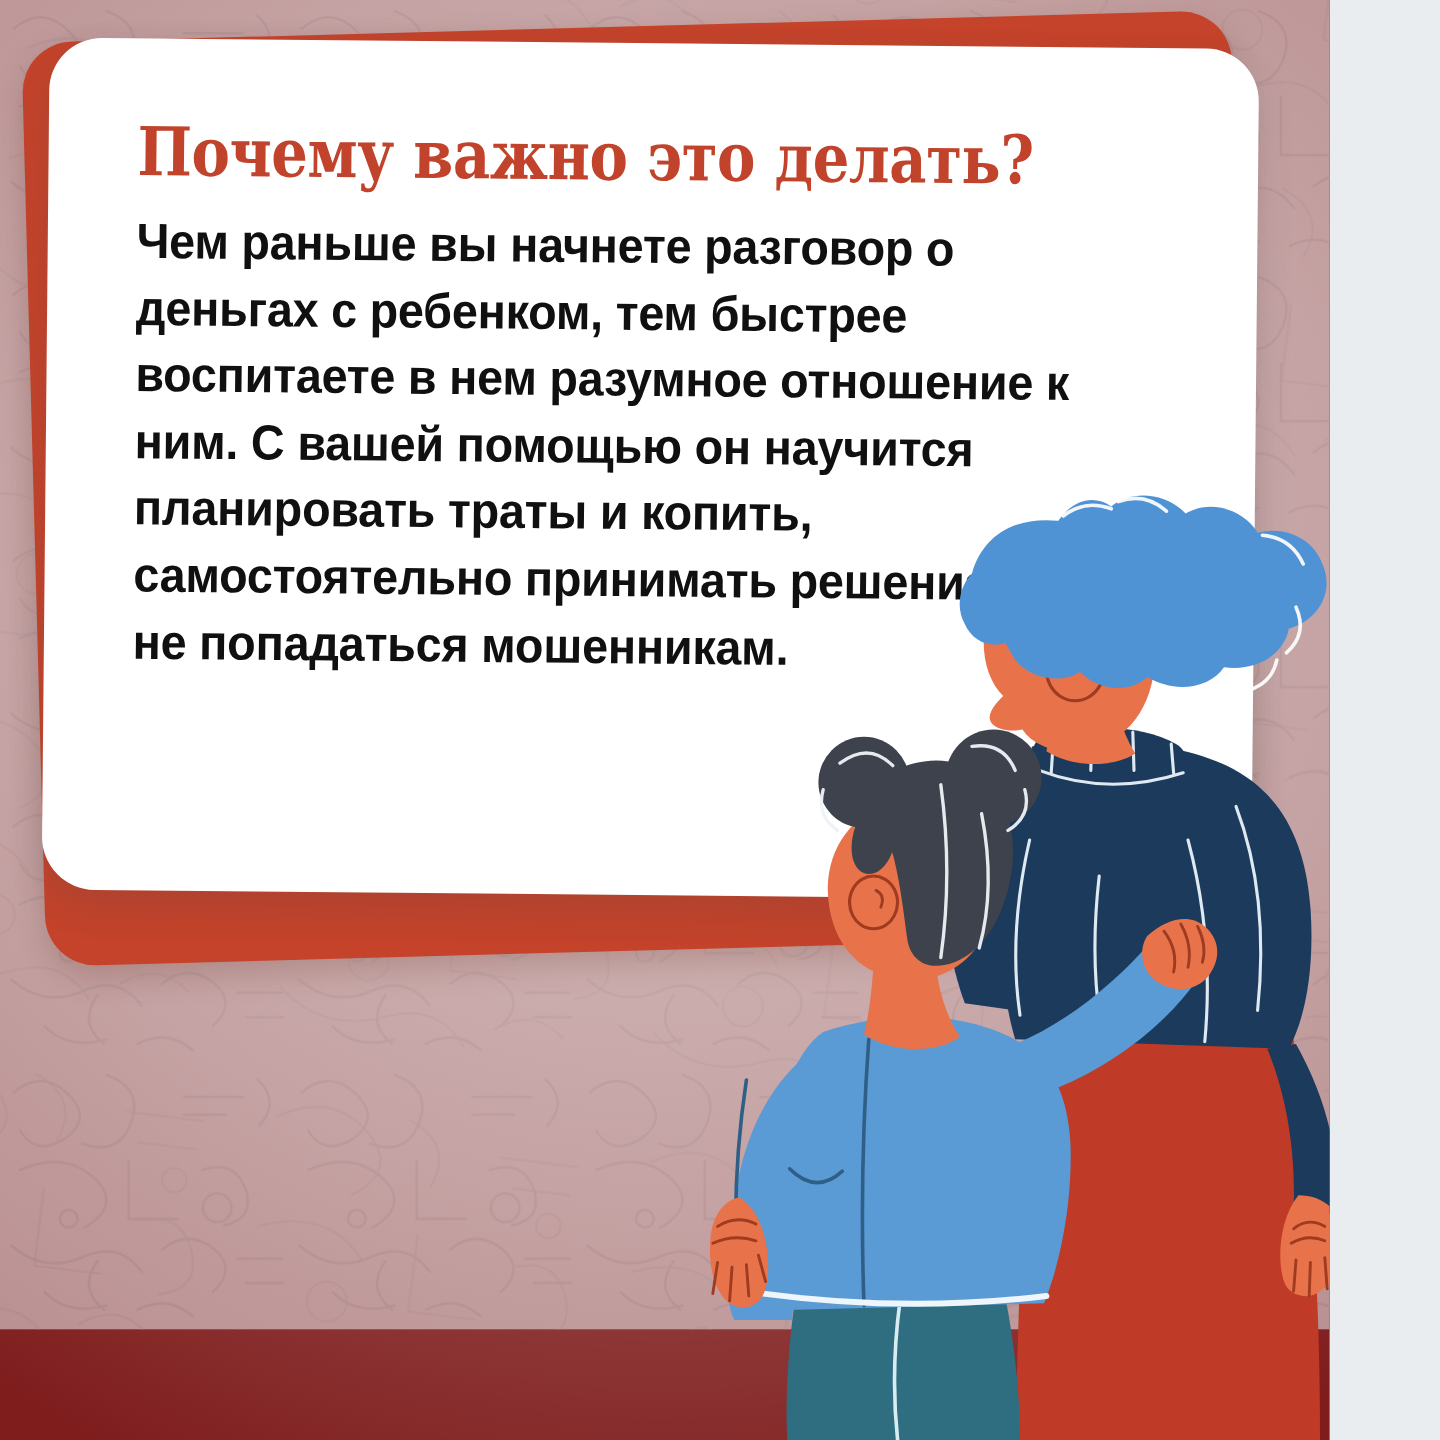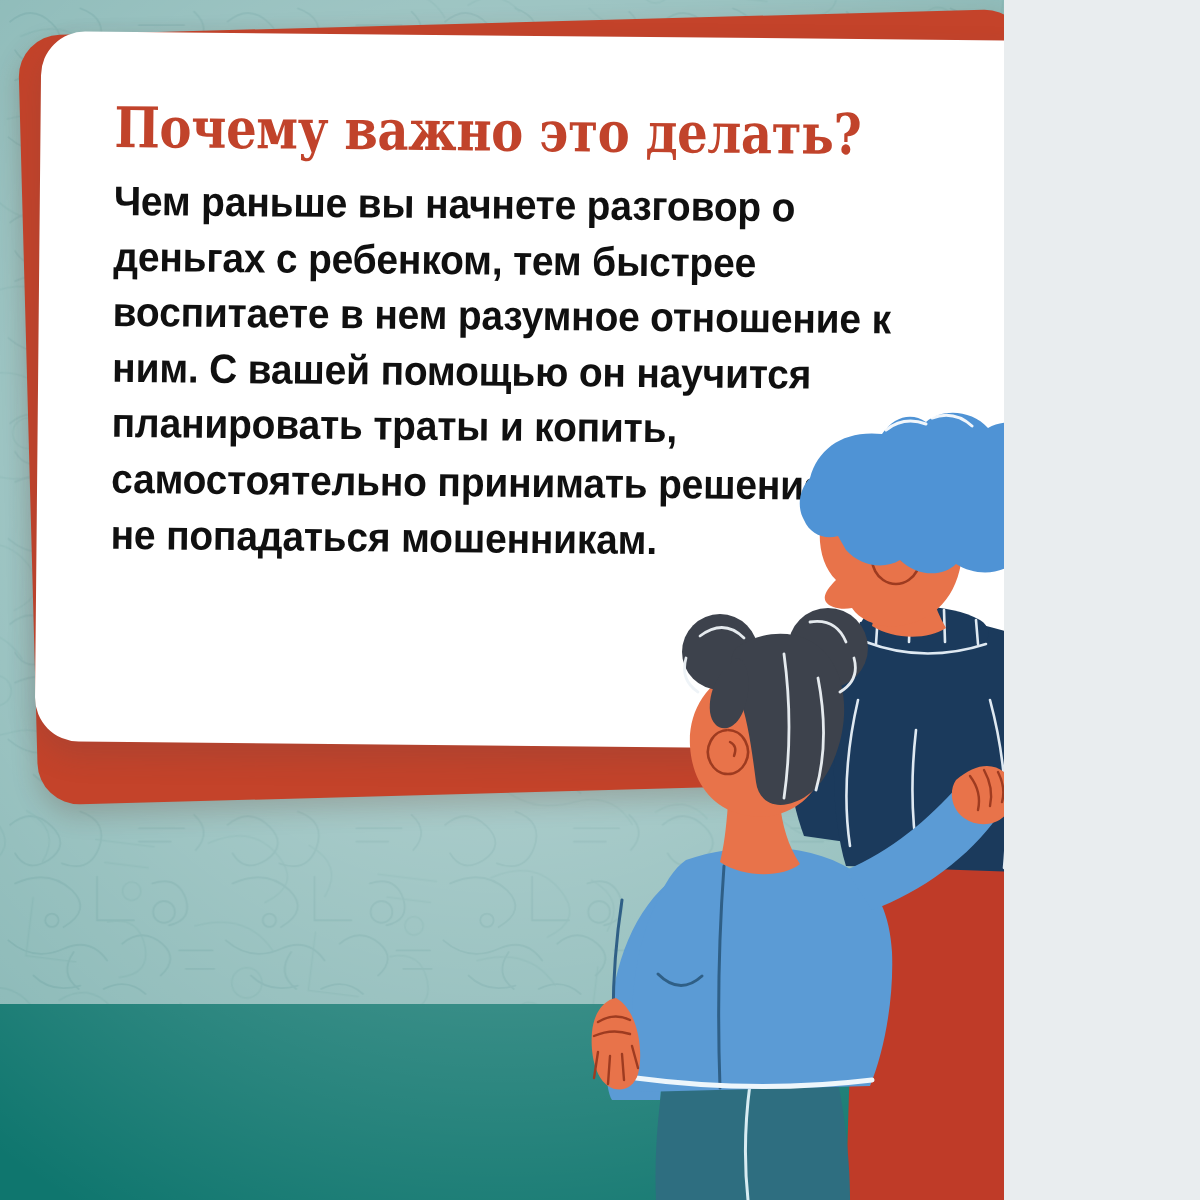--- a/index.html
+++ b/index.html
@@ -9,24 +9,24 @@
   body {
     width: 1200px;
     height: 1200px;
     overflow: hidden;
     font-family: "Liberation Sans", sans-serif;
     background: #e9edef;
   }
 
   #stage {
     position: relative;
-    width: 1004px;
+    width: 1108px;
     height: 1200px;
     overflow: hidden;
-    background: #0f766e;
+    background: #7f1d1d;
   }
 
   
   .bg-texture {
     position: absolute;
     inset: 0;
     opacity: .55;
   }
   .bg-vignette {
     position: absolute;

